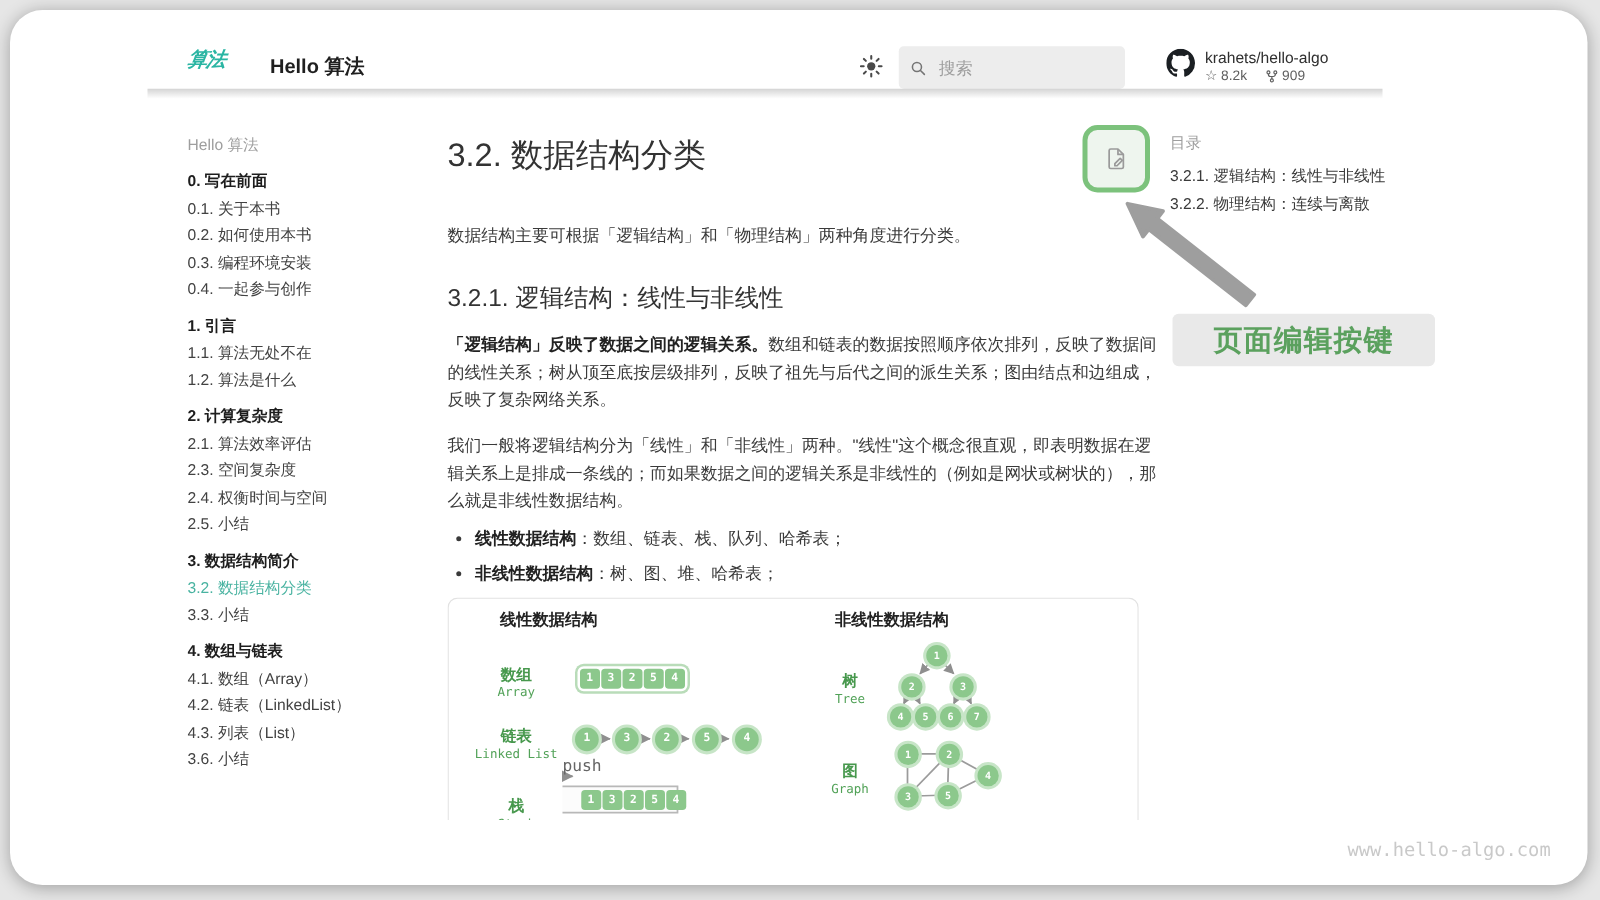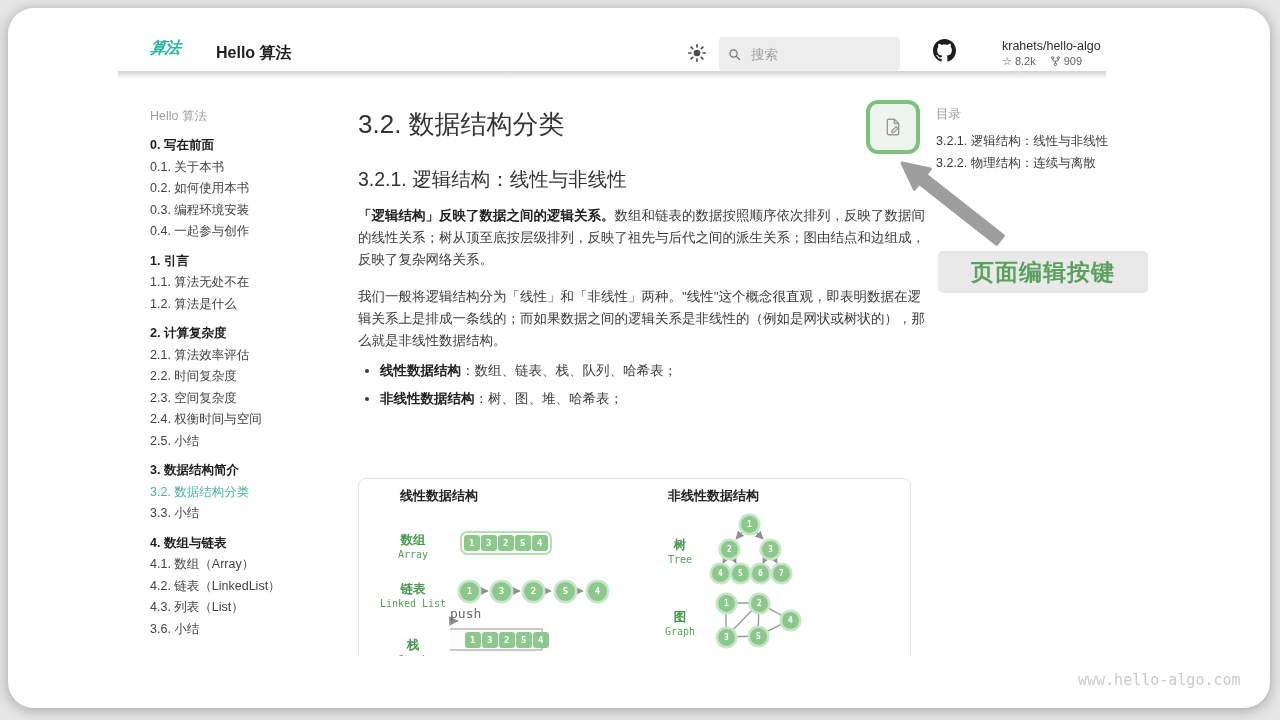--- a/index.html
+++ b/index.html
@@ -12,21 +12,21 @@
   
   .logo{left:150px;top:38px;color:#2ab5a3;font-size:16px;font-weight:bold;font-style:italic;
         transform:skewX(-8deg);letter-spacing:-1px;cursor:pointer;}
   .app-title{left:216px;top:43px;font-size:16px;font-weight:bold;color:#1f1f1f;}
   .sun-btn{left:686px;top:42px;width:22px;height:22px;cursor:pointer;}
   .searchbox{left:719px;top:37px;width:181px;height:29px;background:#ededed;border-radius:4px;
              display:flex;align-items:center;padding:17px 8px;box-sizing:border-box;}
   .searchbox input{border:none;background:transparent;outline:none;font-size:13.5px;color:#444;
                    width:130px;margin-left:7px;font-family:"Liberation Sans",sans-serif;}
   .searchbox input::placeholder{color:#9e9e9e;}
-  .gh{left:933px;top:39px;display:flex;cursor:pointer;gap:38px;}
+  .gh{left:933px;top:39px;display:flex;cursor:pointer;}
   .gh-text{margin-left:8px;}
   .gh-name{font-size:12.5px;color:#2f2f2f;line-height:15px;}
   .gh-stats{font-size:11px;color:#5f5f5f;line-height:14px;display:flex;align-items:center;gap:3px;}
   .gh-stats .sep{width:8px;}
   .header-shadow{left:118px;top:71px;width:988px;height:8px;
       background:linear-gradient(to bottom,rgba(0,0,0,.17),rgba(0,0,0,0));}
 
   
   .sidenav{left:150px;top:106px;width:195px;}
   .side-title{color:#9e9e9e;font-size:12.5px;height:21px;line-height:21px;margin-bottom:7px;}
@@ -174,21 +174,20 @@
         <div class="group">1. 引言</div>
 
         <div class="item">1.1. 算法无处不在</div>
 
         <div class="item">1.2. 算法是什么</div>
 
         <div class="group">2. 计算复杂度</div>
 
         <div class="item">2.1. 算法效率评估</div>
 
-        <div class="item">2.2. 时间复杂度</div>
 
         <div class="item">2.3. 空间复杂度</div>
 
         <div class="item">2.4. 权衡时间与空间</div>
 
         <div class="item">2.5. 小结</div>
 
         <div class="group">3. 数据结构简介</div>
 
 
@@ -203,20 +202,21 @@
         <div class="item">4.2. 链表（LinkedList）</div>
 
         <div class="item">4.3. 列表（List）</div>
 
         <div class="item">3.6. 小结</div>
       </div>
   </div>
 
   <div class="abs main">
     <h1>3.2. 数据结构分类</h1>
+    <p class="intro">数据结构主要可根据「逻辑结构」和「物理结构」两种角度进行分类。</p>
     <h2>3.2.1. 逻辑结构：线性与非线性</h2>
     <p class="p2"><b>「逻辑结构」反映了数据之间的逻辑关系。</b><span>数组和链表的数据按照顺序依次排列，反映了数据间的线性关系；树从顶至底按层级排列，反映了祖先与后代之间的派生关系；图由结点和边组成，反映了复杂网络关系。</span></p>
     <p class="p3">我们一般将逻辑结构分为「线性」和「非线性」两种。"线性"这个概念很直观，即表明数据在逻辑关系上是排成一条线的；而如果数据之间的逻辑关系是非线性的（例如是网状或树状的），那么就是非线性数据结构。</p>
     <ul>
 
         <li><b>线性数据结构</b><span>：数组、链表、栈、队列、哈希表；</span></li>
 
         <li><b>非线性数据结构</b><span>：树、图、堆、哈希表；</span></li>
       </ul>
   </div>

